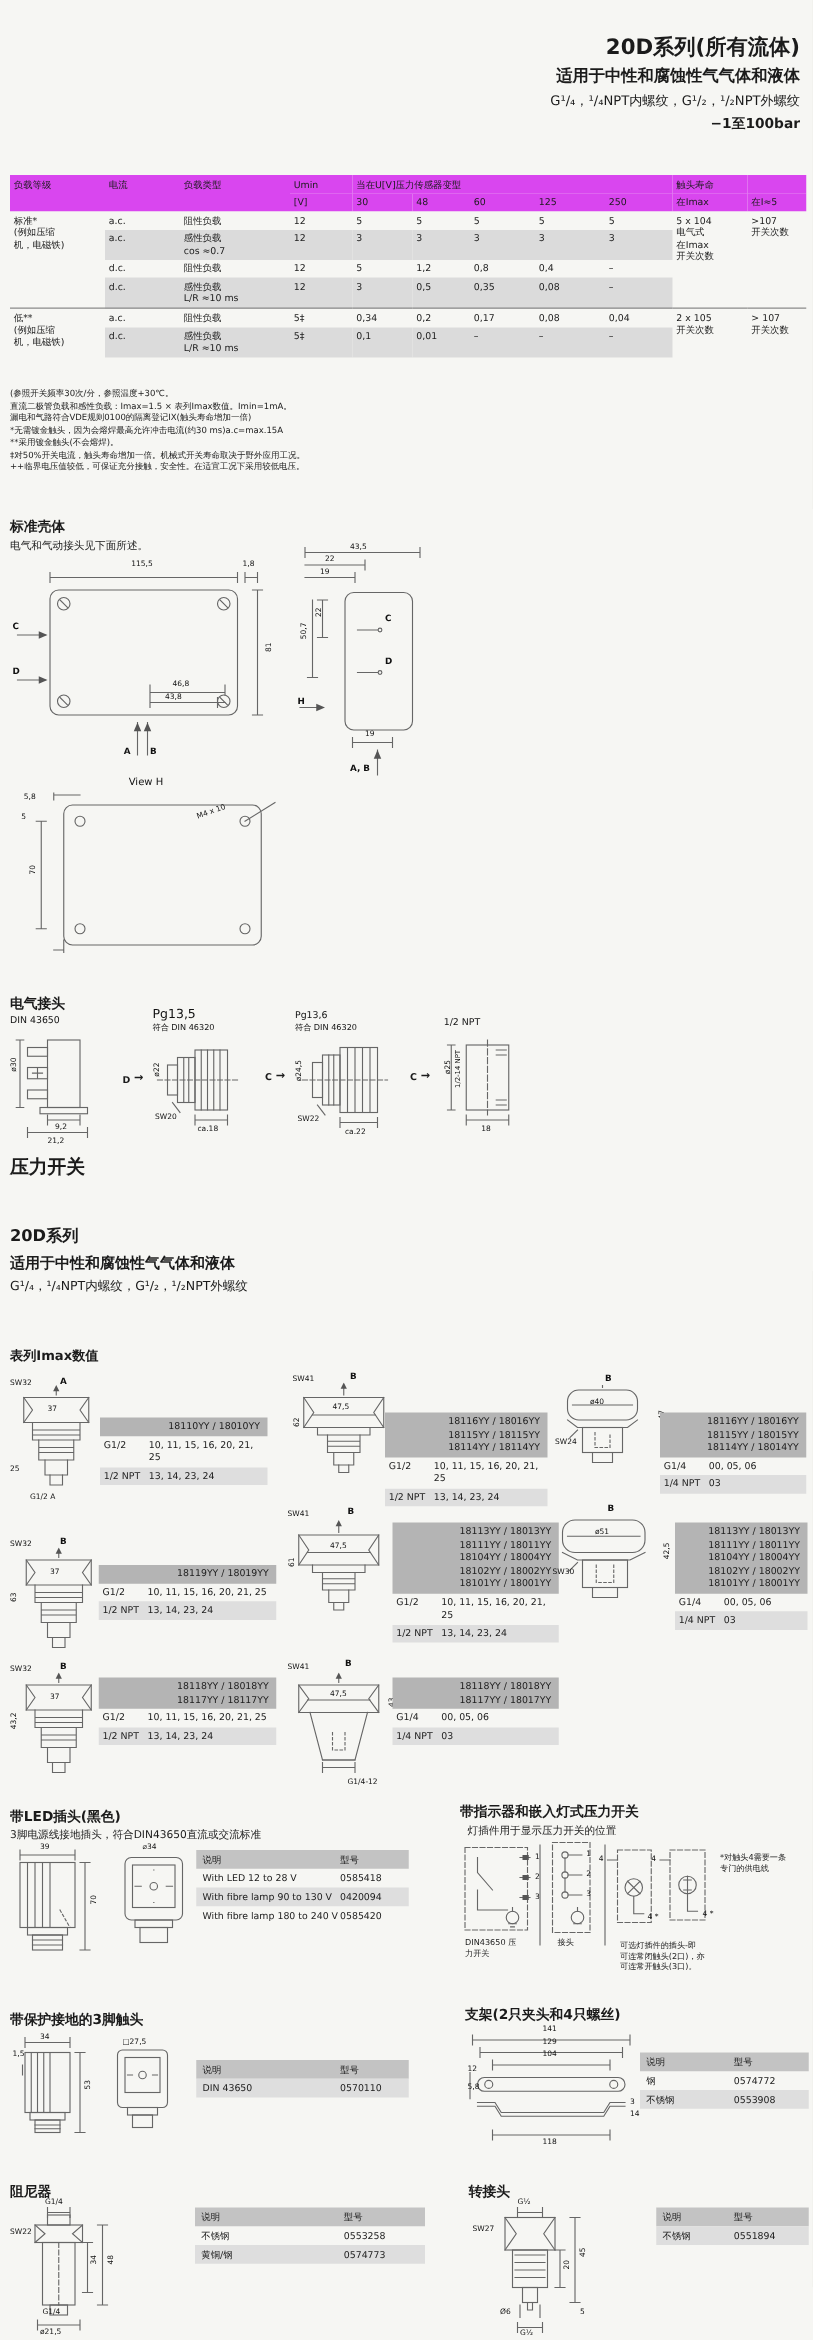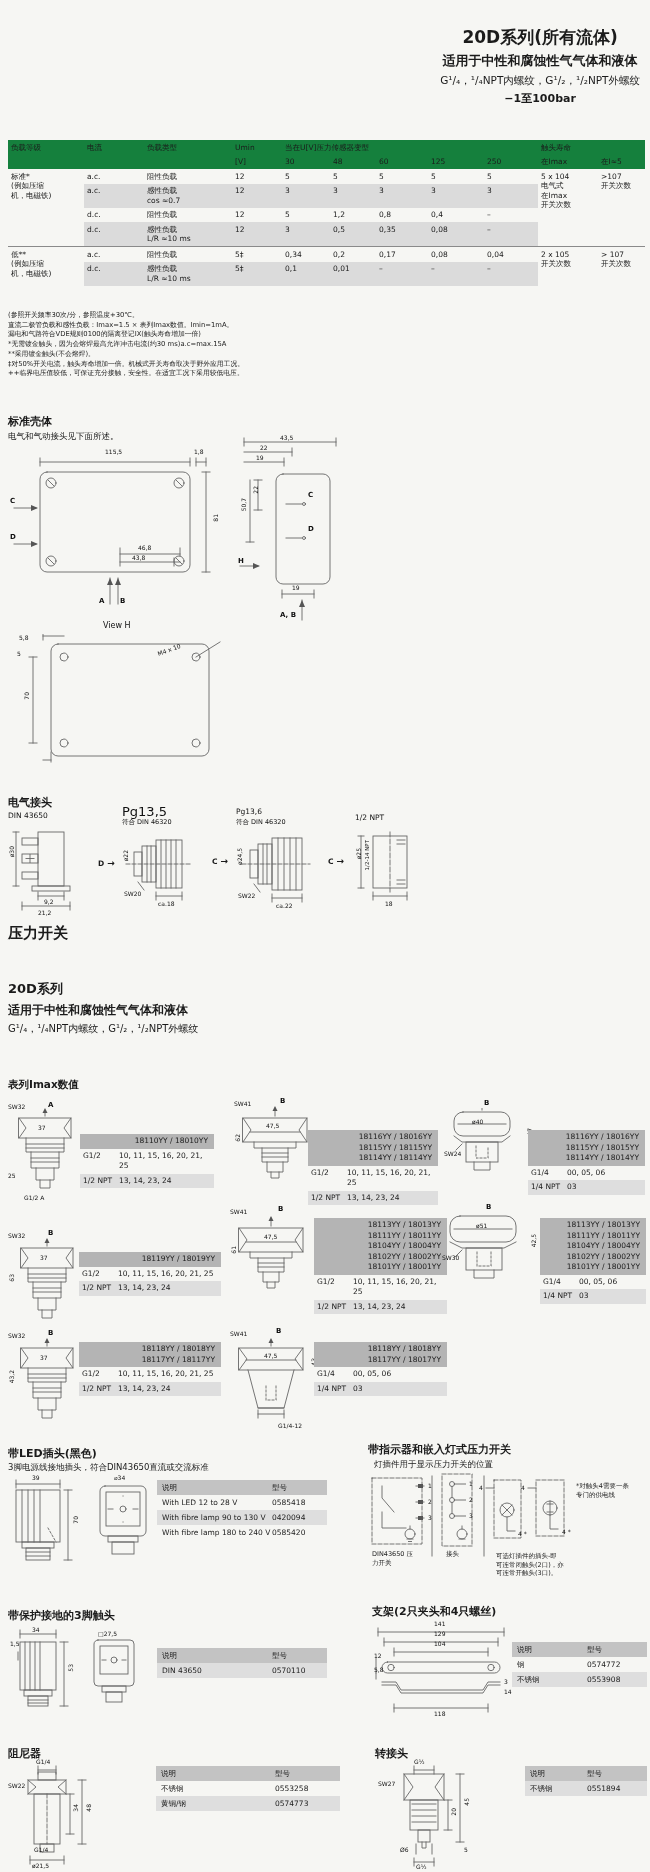--- a/index.html
+++ b/index.html
@@ -1,26 +1,26 @@
 <!DOCTYPE html>
 <html><head>
 <meta charset="utf-8">
 <style>
 *{box-sizing:border-box}
 body{margin:0;background:#e9e9e7}
 .page{position:relative;width:650px;height:1872px;background:#f6f6f3;font-family:"DejaVu Sans",sans-serif;color:#1b1b1b;overflow:hidden;margin:0 auto}
 .pre{white-space:pre-line}
-.hdr{position:absolute;right:10px;top:26px;text-align:center}
+.hdr{position:absolute;right:10px;top:26px;text-align:right}
 .hdr-t{font-size:17px;font-weight:bold}
 .hdr-s{font-size:13px;font-weight:bold;margin-top:3px}
 .hdr-g{font-size:10.5px;margin-top:4px}
 .hdr-p{font-size:11px;font-weight:bold;margin-top:3px}
 .ltable{position:absolute;left:8px;top:140px;width:637px;border-collapse:collapse;table-layout:fixed;font-size:7.5px}
 .ltable th,.ltable td{font-weight:normal;text-align:left;vertical-align:top;padding:2.5px 3px;line-height:9.5px}
-.lt-head th{background:#15803d}
+.lt-head th{background:#d946ef}
 .ltable td.sh{background:#dbdbdb}
 .ltable tr.lowsep td{border-top:1px solid #8a8a8a}
 .notes{position:absolute;left:8px;top:311px;font-size:6.8px;line-height:9.7px;color:#222}
 .sec{position:absolute;font-size:11px;font-weight:bold}
 .sec2{position:absolute;font-size:8.5px}
 .big{font-size:15px}
 .mid{font-size:13px}
 .d{position:absolute;font-size:6px;color:#111;white-space:nowrap;line-height:7px}
 .d7{font-size:7px;font-weight:bold}
 .dv{writing-mode:vertical-rl;transform:rotate(180deg)}
@@ -293,21 +293,21 @@
     <span class="d dv" style="left:0;top:34px">ø30</span>
     <span class="d" style="left:36px;top:86px">9,2</span>
     <span class="d" style="left:30px;top:97px">21,2</span>
   </div>
   <div class="arrow-lbl" style="left:98px;top:858px">
     <span>D</span>
     <span class="icon-right"></span>
   </div>
 
   <div class="draw" style="left:122px;top:808px;width:88px;height:108px">
-    <span class="d" style="left:0;top:0;font-size:13px">Pg13,5</span>
+    <span class="d" style="left:0;top:0;font-size:10px">Pg13,5</span>
     <span class="d" style="left:0;top:11px;font-size:6.5px">符合 DIN 46320</span>
     <svg width="72" height="72" viewBox="0 0 72 72" style="position:absolute;left:0;top:24px">
       <g class="g">
         <rect x="34" y="8" width="26" height="48"></rect>
         <path d="M39 8 v48 M44 8 v48 M49 8 v48 M54 8 v48"></path>
         <rect x="20" y="14" width="14" height="36"></rect>
         <path d="M25 14 v36 M29 14 v36"></path>
         <rect x="12" y="20" width="8" height="24"></rect>
         <path d="M4 32 h64" stroke-dasharray="4 2"></path>
         <path d="M16 50 l6 8"></path>

